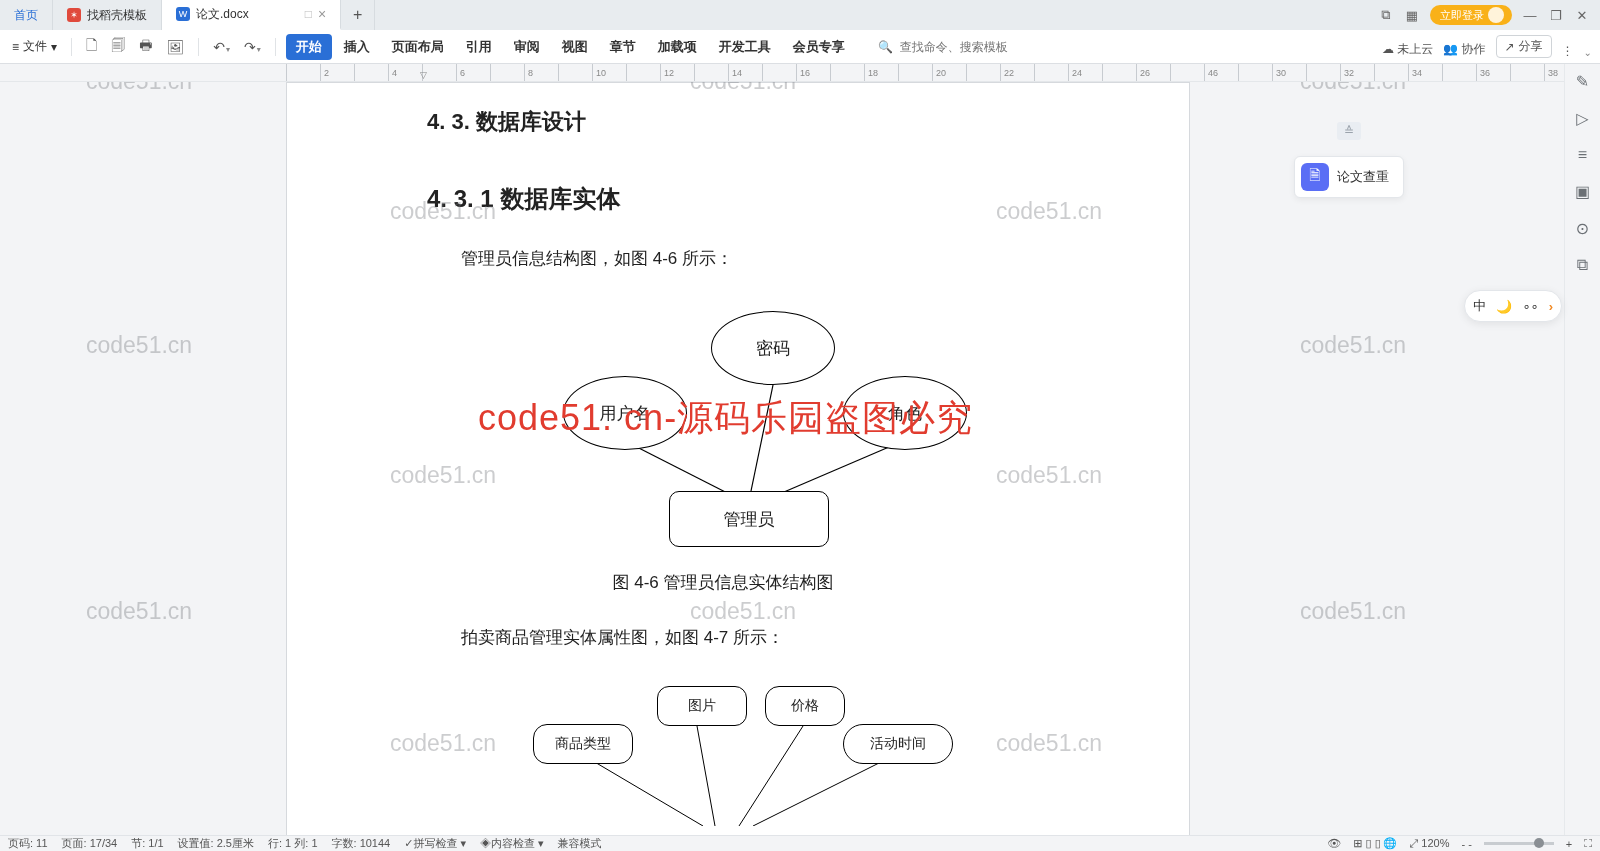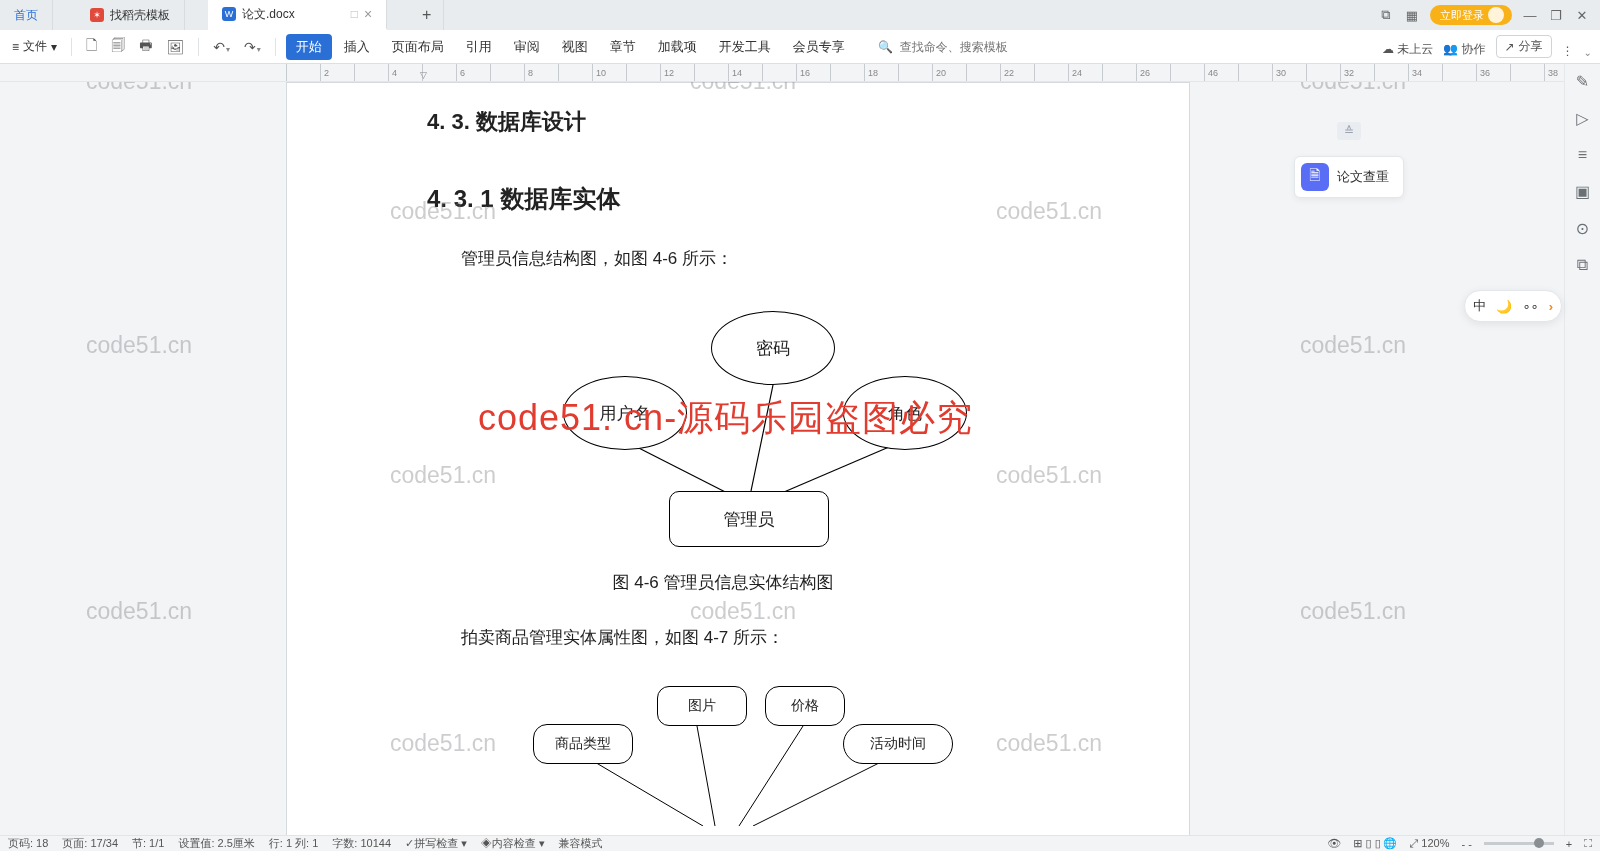--- a/index.html
+++ b/index.html
@@ -1,38 +1,38 @@
 <!DOCTYPE html>
 <html><head>
 <meta charset="utf-8">
 <style>
   * { margin:0; padding:0; box-sizing:border-box; font-family:"Microsoft YaHei","PingFang SC",Arial,sans-serif; }
   body { width:1600px; height:851px; background:#f3f4f6; overflow:hidden; position:relative; color:#333; }
 
   
-  .titlebar { height:30px; background:#e8ecef; display:flex; align-items:stretch;gap:23px; }
+  .titlebar { height:30px; background:#e8ecef; display:flex; align-items:stretch; }
   .tab { display:flex; align-items:center; padding:0 14px; font-size:12px; gap:6px; border-right:1px solid #d7dce0; cursor:default; }
   .tab.home { color:#2a6fd6; }
   .tab.doc  { background:#fff; border-bottom:2px solid #fff; }
   .tab .close { color:#999; font-size:14px; }
   .tab .badge-red  { width:14px; height:14px; border-radius:3px; background:#e04a3c; display:inline-flex; align-items:center; justify-content:center; color:#fff; font-size:9px; }
   .tab .badge-blue { width:14px; height:14px; border-radius:3px; background:#2a6fd6; display:inline-flex; align-items:center; justify-content:center; color:#fff; font-size:9px; }
   .tab.plus { width:34px; justify-content:center; color:#555; font-size:16px; }
   .winctrl { margin-left:auto; display:flex; align-items:center; gap:10px; padding:0 10px; }
   .winctrl .login { background:#f9b118; color:#fff; font-size:11px; border-radius:12px; padding:2px 8px 2px 10px; display:flex; align-items:center; gap:4px; }
   .winctrl .login .avatar { width:16px; height:16px; border-radius:50%; background:#fff3da; display:inline-block; }
   .winctrl .sysbtn { color:#666; font-size:13px; width:16px; text-align:center; }
 
   
   .toolbar { height:34px; background:#fff; border-bottom:1px solid #dcdfe3; display:flex; align-items:center; padding:0 8px; gap:6px; font-size:12px; }
   .toolbar .menubtn { display:flex; align-items:center; gap:4px; color:#333; padding:0 4px; }
   .toolbar .iconbtn { color:#555; padding:0 4px; font-size:14px; }
   .toolbar .iconbtn .caret { font-size:8px; color:#888; margin-left:1px; }
   .toolbar .sep { width:1px; height:18px; background:#e0e3e6; margin:0 4px; }
-  .ribbon-tabs { display:flex; gap:2px; }
+  .ribbon-tabs { display:flex; gap:2px;font-weight:bold; }
   .ribbon-tab { padding:4px 10px; font-size:13px; color:#333; }
   .ribbon-tab.active { background:#2a6fd6; color:#fff; border-radius:4px; }
   .search-wrapper { display:flex; align-items:center; gap:6px; color:#999; margin-left:18px; font-size:12px; }
   .toolbar .right { margin-left:auto; display:flex; align-items:flex-end; gap:10px; font-size:12px; color:#555; }
   .toolbar .right .share { border:1px solid #d0d4d8; border-radius:4px; padding:2px 8px; display:flex; align-items:center; gap:4px; }
 
   
   .ruler { height:18px; background:#f3f4f6; border-bottom:1px solid #e4e7ea; position:relative; font-size:9px; color:#888; overflow:hidden; }
   .ruler-inner { position:absolute; left:286px; right:0; top:0; bottom:0; display:flex; }
   .ruler-tick { width:34px; border-left:1px solid #c7cbd0; padding-left:3px; line-height:18px; flex:0 0 34px; }
@@ -302,21 +302,21 @@
 </div>
 
 <div class="assist-pill">
   <span>中</span>
   <span>🌙</span>
   <span>∘∘</span>
   <span class="chev">›</span>
 </div>
 
 <div class="status">
-  <span>页码: 18</span>
+  <span>页码: 11</span>
   <span>页面: 17/34</span>
   <span>节: 1/1</span>
   <span>设置值: 2.5厘米</span>
   <span>行: 1  列: 1</span>
   <span>字数: 10144</span>
   <span><span>✓</span><span>拼写检查 ▾</span></span>
   <span><span>◈</span><span>内容检查 ▾</span></span>
   <span>兼容模式</span>
   <div class="right">
     <span>👁</span>

